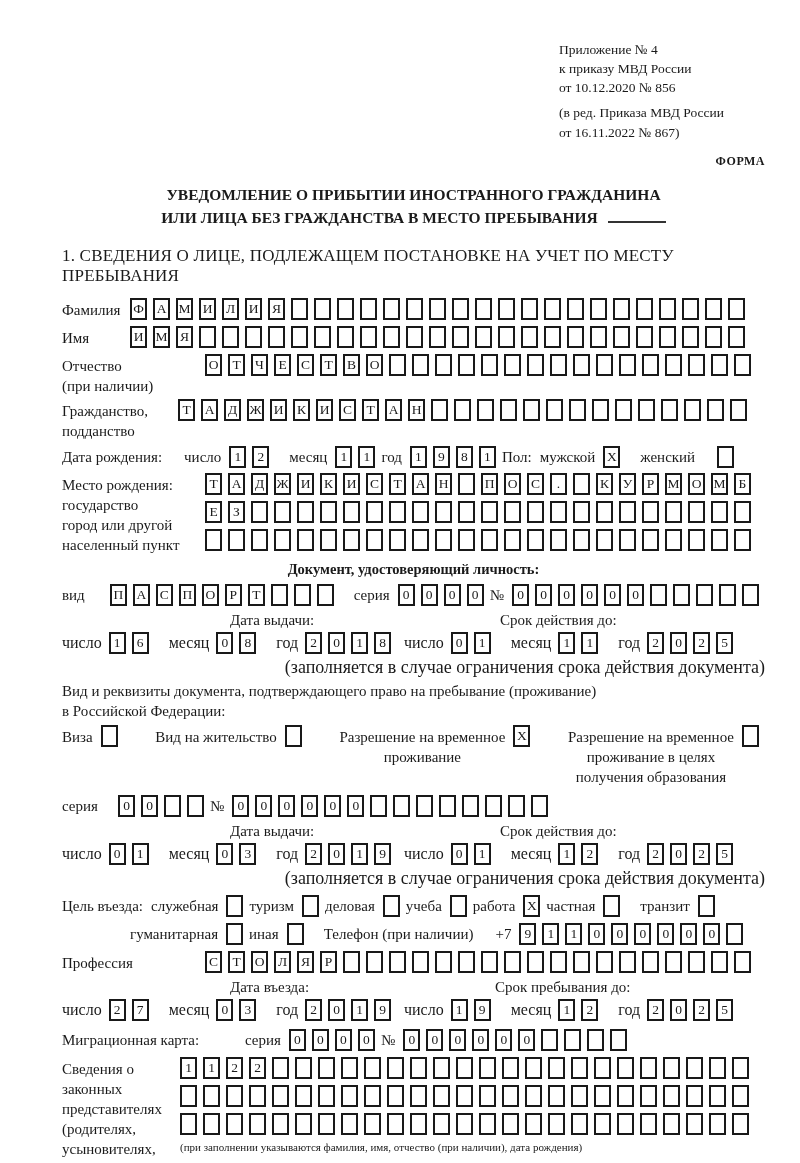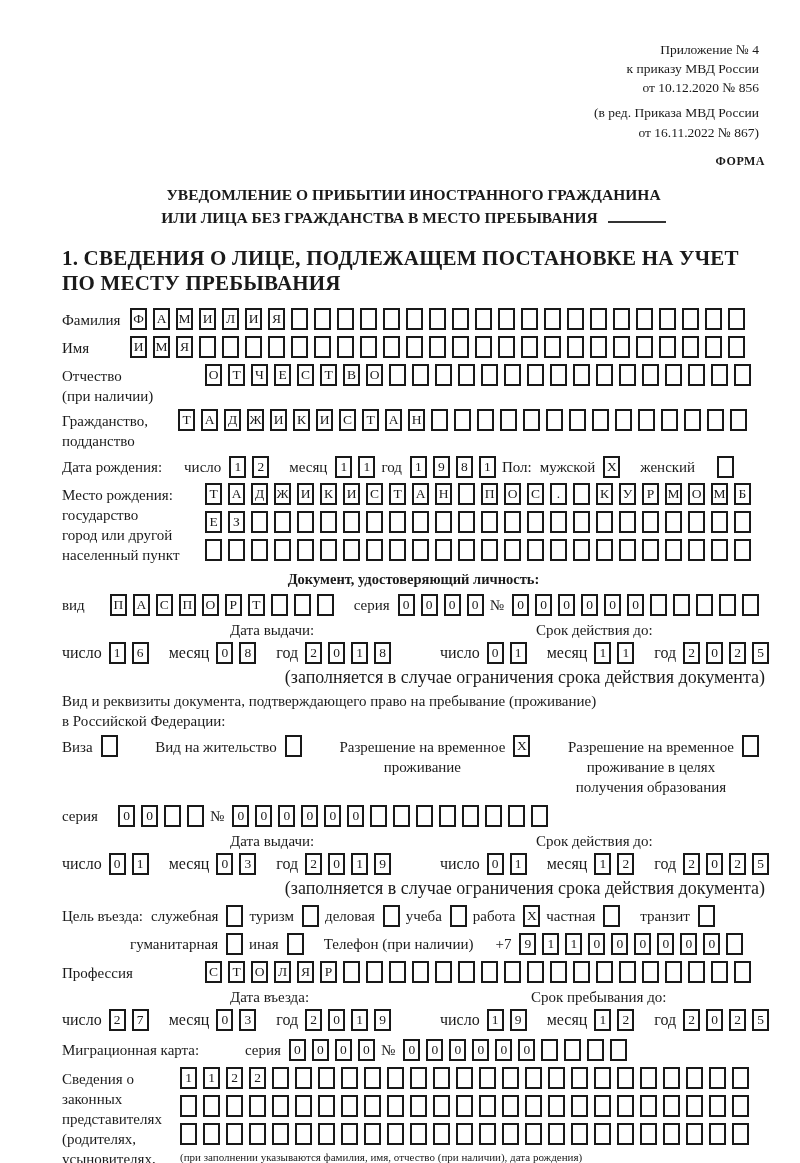--- a/index.html
+++ b/index.html
@@ -5,47 +5,47 @@
   * { margin:0; padding:0; box-sizing:border-box; }
   html,body { background:#fff; }
   body {
     width:800px; height:1163px; overflow:hidden;
     font-family:"Liberation Serif", serif; color:#1a1a1a;
     position:relative;
   }
   .page { padding:40px 35px 0 62px; }
 
   
-  .app-header { width:200px; margin-left:auto; margin-right:6px; font-size:13.5px; line-height:1.42;text-align:right; }
+  .app-header { width:200px; margin-left:auto; margin-right:6px; font-size:13.5px; line-height:1.42; }
   .app-header .grp2 { margin-top:6px; }
   .forma { text-align:right; font-weight:bold; font-size:12px; margin-top:12px; letter-spacing:.5px; }
 
   
   .title { text-align:center; font-weight:bold; font-size:15.5px; line-height:1.5; margin-top:14px; }
   .blank-line { display:inline-block; width:58px; border-bottom:2px solid #333; height:14px; margin-left:10px; }
-  .section1 { font-weight:bold; font-size:21px; margin-top:17px; letter-spacing:.2px; }
+  .section1 { font-weight:normal; font-size:17px; margin-top:17px; letter-spacing:.2px; }
 
   
   .f-row { display:flex; align-items:flex-start; font-size:15px; }
   .f-label { flex:none; line-height:20px; padding-top:2px; }
   .lblcol { flex:none; line-height:20px; padding-top:2px; }
   .w68{width:68px;} .w116{width:116px;} .w143{width:143px;} .w118{width:118px;} .w48{width:48px;} .w175{width:175px;}
   .mt3{margin-top:3px;} .mt5{margin-top:5px;} .mt6{margin-top:6px;} .mt8{margin-top:8px;} .mt12{margin-top:12px;}
 
   
   .boxes { display:inline-flex; flex-wrap:nowrap; }
   .boxcol .boxes { display:flex; margin-bottom:6px; }
   .cbox {
     flex:none; width:17px; height:22px; border:2px solid #191919; margin-right:6px;
     display:inline-flex; align-items:center; justify-content:center;
     font-size:13.5px; line-height:18px; font-family:"Liberation Serif", serif;
   }
 
   
-  .date-pair { display:flex;gap:36px; }
+  .date-pair { display:flex; }
   .date-col-l { width:342px; flex:none; }
   .date-col-r { flex:1; }
   .dtitle { font-size:15px; margin-bottom:3px; }
   .pl168{ padding-left:168px; } .pl96{ padding-left:96px; } .pl91{ padding-left:91px; }
   .dgroup { display:flex; align-items:center; }
   .dgroup .dlbl { margin-right:7px; }
   .dgroup .boxes { margin-right:14px; }
   .note { font-size:18px; text-align:right; margin-top:3px; }
 
   

